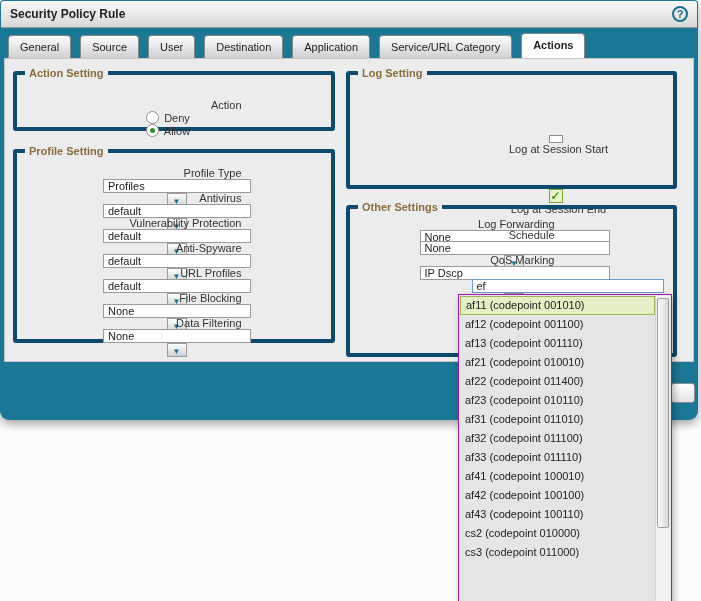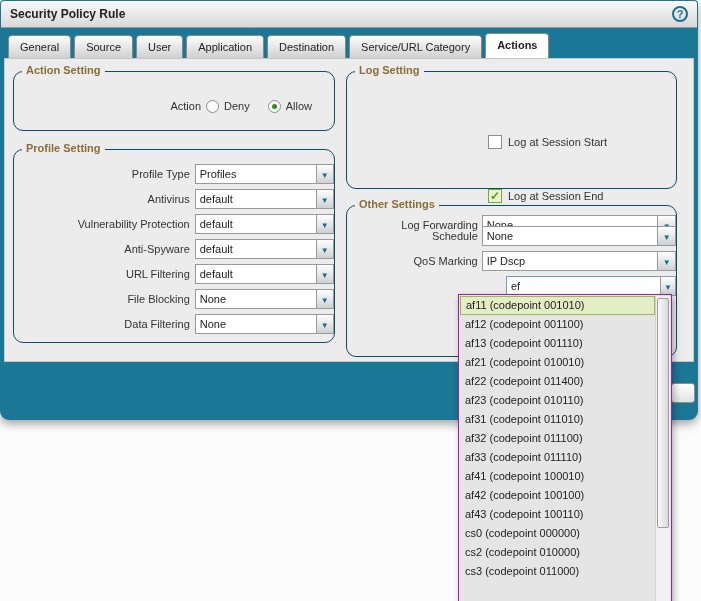--- a/index.html
+++ b/index.html
@@ -14,39 +14,39 @@
   .titlebar { position:absolute; left:1px; top:1px; width:696px; height:27px;
     background:linear-gradient(#f9f9f9,#d8d8d8); border-bottom:1px solid #9a9a9a;
     border-radius:3px 3px 0 0; display:flex; align-items:center; padding:0 9px; }
   .title { flex:1; font-weight:bold; font-size:12px; color:#222; }
   .help { width:16px; height:16px; border:2px solid #17718f; border-radius:50%;
     color:#17718f; font-weight:bold; font-size:11px; display:flex;
     align-items:center; justify-content:center; cursor:pointer; }
 
   
   .tabstrip { position:absolute; left:0; top:28px; width:698px; height:30px;
-    display:flex; align-items:flex-end; padding-left:8px; gap:3px;border-radius:6px; }
+    display:flex; align-items:flex-end; padding-left:8px; gap:9px;border-radius:6px; }
   .tab { background:linear-gradient(#fdfdfd,#d0d0d0); border:1px solid #878787;
     border-bottom:none; border-radius:4px 4px 0 0; padding:5px 11px 5px;
     color:#222; cursor:pointer; white-space:nowrap; }
   .tab.active { background:#ffffff; font-weight:bold; padding-bottom:7px;
     position:relative; z-index:3; }
 
   
   .content { position:absolute; left:4px; top:58px; width:690px; height:304px;
     background:#ececec; border:1px solid #c6c6c6; }
-  .group { position:absolute; border:1px solid #0c4a6e; border-radius:10px;padding-left:47px; }
+  .group { position:absolute; border:4px solid #0c4a6e; border-radius:3px; }
   .group-title { position:absolute; top:-8px; left:8px; background:#ececec;
     padding:0 4px; color:#8a6d3b; font-weight:bold; }
 
-  .form-row { display:flex; align-items:center; margin-bottom:5px; padding-left:6px; height:20px; }
+  .form-row { display:flex; align-items:center; margin-bottom:5px; padding-left:6px; height:20px;flex-direction:column; }
   .form-label { width:134px; text-align:right; margin-right:5px; color:#333; white-space:nowrap; }
   .right-col .form-label { width:84px; margin-right:4px; }
 
-  .select { display:inline-flex; align-items:center; width:132px; height:20px;
+  .select { display:inline-flex; align-items:center; width:148px; height:20px;
     background:#fff; border:1px solid #9a9a9a; padding:0 4px; color:#222; cursor:pointer; }
   .right-col .select { width:190px; }
   .dd-btn { display:inline-flex; align-items:center; justify-content:center;
     width:20px; height:20px; border:1px solid #9a9a9a; margin-left:-1px;
     background:linear-gradient(#fefefe,#ced1d3); cursor:pointer; }
   .dd-btn .chev::after { content:"▼"; font-size:8px; color:#13708e; }
 
   .radio-wrap { display:inline-flex; align-items:center; margin-right:18px; cursor:pointer; }
   .radio { width:13px; height:13px; border:1px solid #8d8d8d; border-radius:50%;
     background:#fff; position:relative; margin-right:5px; }
@@ -100,22 +100,22 @@
 
     <div class="titlebar">
       <span class="title">Security Policy Rule</span>
       <span class="help">?</span>
     </div>
 
     <div class="tabstrip">
       <div class="tab">General</div>
       <div class="tab">Source</div>
       <div class="tab">User</div>
+      <div class="tab">Destination</div>
       <div class="tab">Application</div>
-      <div class="tab">Destination</div>
       <div class="tab">Service/URL Category</div>
       <div class="tab active">Actions</div>
     </div>
 
     <div class="content">
 
       <div class="group" id="action-group">
         <span class="group-title">Action Setting</span>
         <div class="form-row">
           <span class="form-label">Action</span>
@@ -162,21 +162,21 @@
         <div class="form-row">
           <span class="form-label">Anti-Spyware</span>
           <span class="select">
               <span>default</span>
             </span>
           <span class="dd-btn">
               <span class="chev"></span>
             </span>
         </div>
         <div class="form-row">
-          <span class="form-label">URL Filtering</span>
+          <span class="form-label">URL Profiles</span>
           <span class="select">
               <span>default</span>
             </span>
           <span class="dd-btn">
               <span class="chev"></span>
             </span>
         </div>
         <div class="form-row">
           <span class="form-label">File Blocking</span>
           <span class="select">
@@ -261,21 +261,20 @@
     <div class="dd-item">af13 (codepoint 001110)</div>
     <div class="dd-item">af21 (codepoint 010010)</div>
     <div class="dd-item">af22 (codepoint 011400)</div>
     <div class="dd-item">af23 (codepoint 010110)</div>
     <div class="dd-item">af31 (codepoint 011010)</div>
     <div class="dd-item">af32 (codepoint 011100)</div>
     <div class="dd-item">af33 (codepoint 011110)</div>
     <div class="dd-item">af41 (codepoint 100010)</div>
     <div class="dd-item">af42 (codepoint 100100)</div>
     <div class="dd-item">af43 (codepoint 100110)</div>
-    <div class="dd-item">cs0 (codepoint 000000)</div>
     <div class="dd-item">cs2 (codepoint 010000)</div>
     <div class="dd-item">cs3 (codepoint 011000)</div>
     <div class="sb">
       <div class="sb-thumb"></div>
       <div class="sb-down">
           <span class="chev-s"></span>
         </div>
     </div>
   </div>
 

